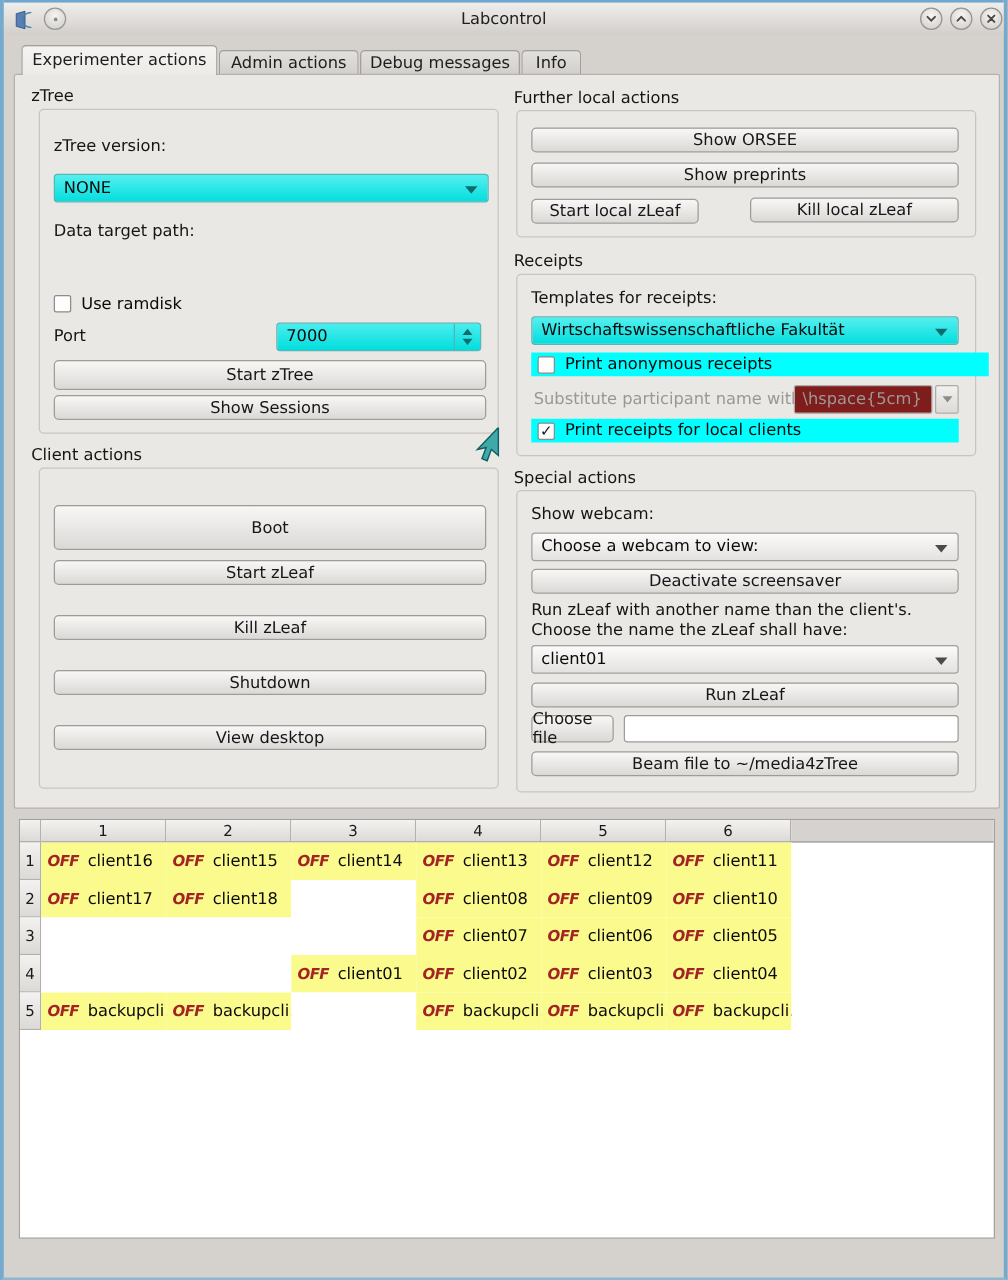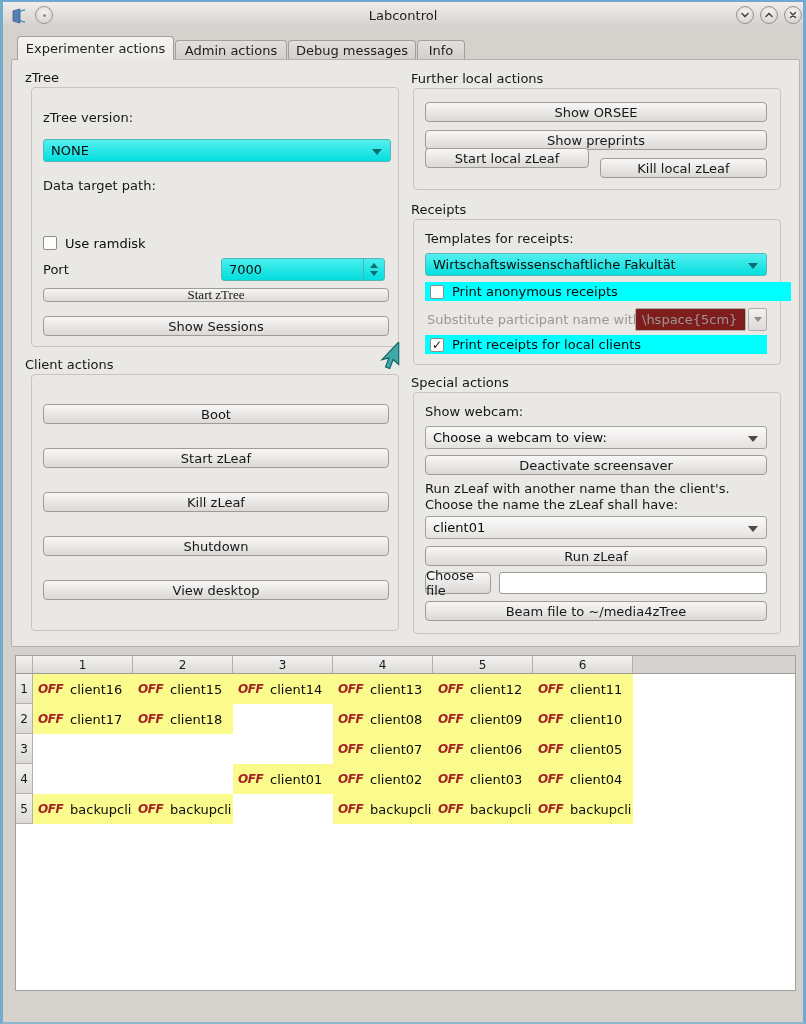--- a/index.html
+++ b/index.html
@@ -140,36 +140,36 @@
     <span>Use ramdisk</span>
   </div>
   <div class="widget-label" style="left:40px;top:262px;">Port</div>
   <div class="spin" style="left:218px;top:258px;width:164px;height:23px;">
     <span>7000</span>
     <span class="btns">
         <span class="tri-up"></span>
         <span class="tri-down"></span>
       </span>
   </div>
-  <div class="btn" style="left:40px;top:288px;width:346px;height:14px;font-family:Liberation Serif, serif;">Start zTree</div>
+  <div class="btn" style="left:40px;top:288px;width:346px;height:24px;">Start zTree</div>
   <div class="btn" style="left:40px;top:316px;width:346px;height:20px;">Show Sessions</div>
 
   <div class="grouplabel" style="left:22px;top:357px;">Client actions</div>
   <div class="groupbox" style="left:28px;top:374px;width:368px;height:257px;"></div>
-  <div class="btn" style="left:40px;top:404px;width:346px;height:20px;">Boot</div>
+  <div class="btn" style="left:40px;top:404px;width:346px;height:36px;">Boot</div>
   <div class="btn" style="left:40px;top:448px;width:346px;height:20px;">Start zLeaf</div>
   <div class="btn" style="left:40px;top:492px;width:346px;height:20px;">Kill zLeaf</div>
   <div class="btn" style="left:40px;top:536px;width:346px;height:20px;">Shutdown</div>
   <div class="btn" style="left:40px;top:580px;width:346px;height:20px;">View desktop</div>
 
   <div class="grouplabel" style="left:408px;top:71px;">Further local actions</div>
   <div class="groupbox" style="left:410px;top:88px;width:368px;height:102px;"></div>
   <div class="btn" style="left:422px;top:102px;width:342px;height:20px;">Show ORSEE</div>
   <div class="btn" style="left:422px;top:130px;width:342px;height:20px;">Show preprints</div>
-  <div class="btn" style="left:422px;top:148px;width:164px;height:20px;">Start local zLeaf</div>
+  <div class="btn" style="left:422px;top:159px;width:134px;height:20px;">Start local zLeaf</div>
   <div class="btn" style="left:597px;top:158px;width:167px;height:20px;">Kill local zLeaf</div>
 
   <div class="grouplabel" style="left:408px;top:202px;">Receipts</div>
   <div class="groupbox" style="left:410px;top:219px;width:368px;height:146px;"></div>
   <div class="widget-label" style="left:422px;top:231px;">Templates for receipts:</div>
   <div class="combo combo-cyan" style="left:422px;top:253px;width:342px;height:23px;">
     <span>Wirtschaftswissenschaftliche Fakultät</span>
     <span class="arrow"></span>
   </div>
   <div class="checkrow cyanband" style="left:422px;top:282px;width:366px;height:19px;">

